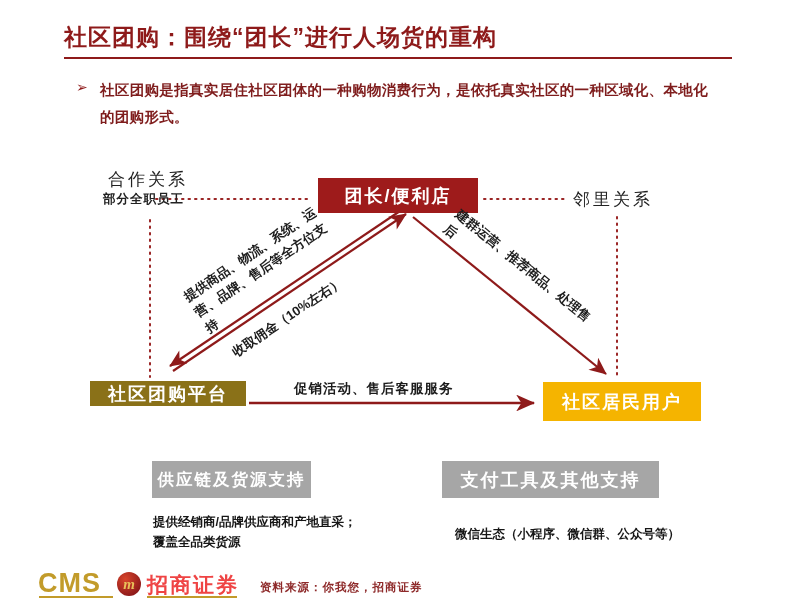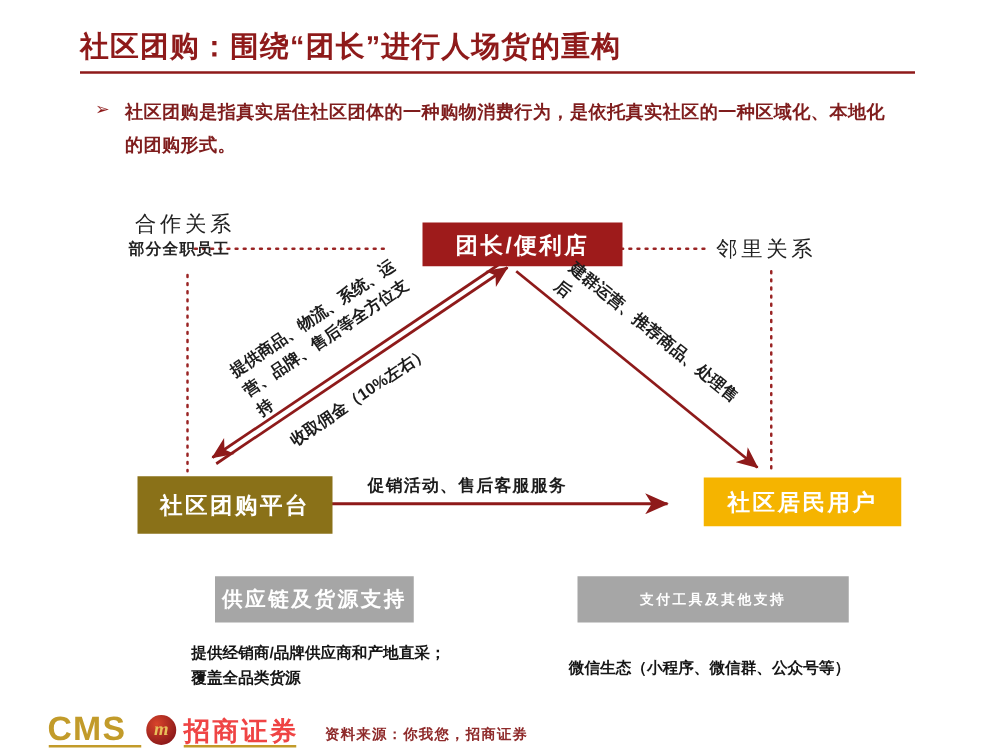--- a/index.html
+++ b/index.html
@@ -18,27 +18,27 @@
   .bullet-marker{left:76px;top:79px;font-size:14px;color:#8e1a1a;font-weight:bold;}
   .bullet-text{
     left:100px;top:77px;width:608px;font-size:14.5px;line-height:27px;
     font-weight:bold;color:#7f1d1d;letter-spacing:0.3px;text-align:justify;
   }
   
   .wires{left:0;top:0;width:800px;height:600px;pointer-events:none;}
   
   .node{
     display:flex;align-items:center;justify-content:center;
-    color:#ffffff;font-weight:bold;letter-spacing:2px;margin-left:20px;
+    color:#ffffff;font-weight:bold;letter-spacing:2px;
   }
   .node-leader{left:318px;top:178px;width:160px;height:35px;font-size:18px;}
-  .node-platform{left:90px;top:381px;width:156px;height:46px;font-size:18px;}
+  .node-platform{left:90px;top:381px;width:156px;height:25px;font-size:18px;}
   .node-residents{left:543px;top:382px;width:158px;height:39px;font-size:18px;}
   .node-supply{left:152px;top:461px;width:159px;height:37px;font-size:16.5px;}
-  .node-payment{left:442px;top:461px;width:217px;height:37px;font-size:11px;}
+  .node-payment{left:442px;top:461px;width:217px;height:37px;font-size:18px;}
   
   .rel-left{left:108px;top:168px;font-size:17px;color:#222;letter-spacing:3px;}
   .rel-left-sub{left:103px;top:191px;font-size:12.5px;color:#222;font-weight:bold;letter-spacing:1px;}
   .rel-right{left:573px;top:188px;font-size:17px;color:#222;letter-spacing:3px;}
   
   .edge-label{font-weight:bold;color:#1c1c1c;}
   .lbl-provide{
     left:182px;top:240px;width:162px;font-size:13px;line-height:19px;
     transform:rotate(-34deg);transform-origin:center;
   }

